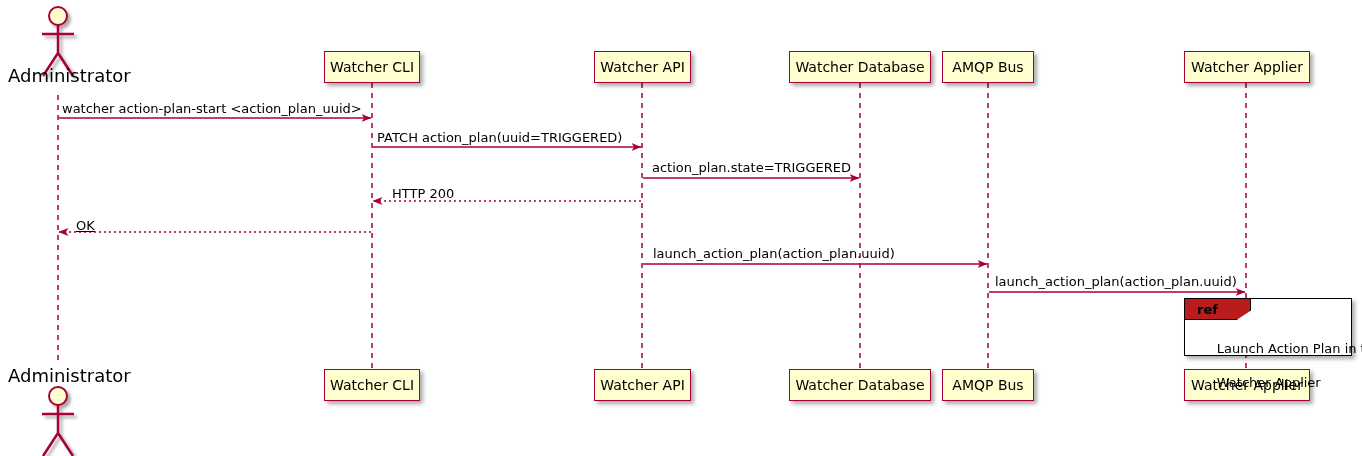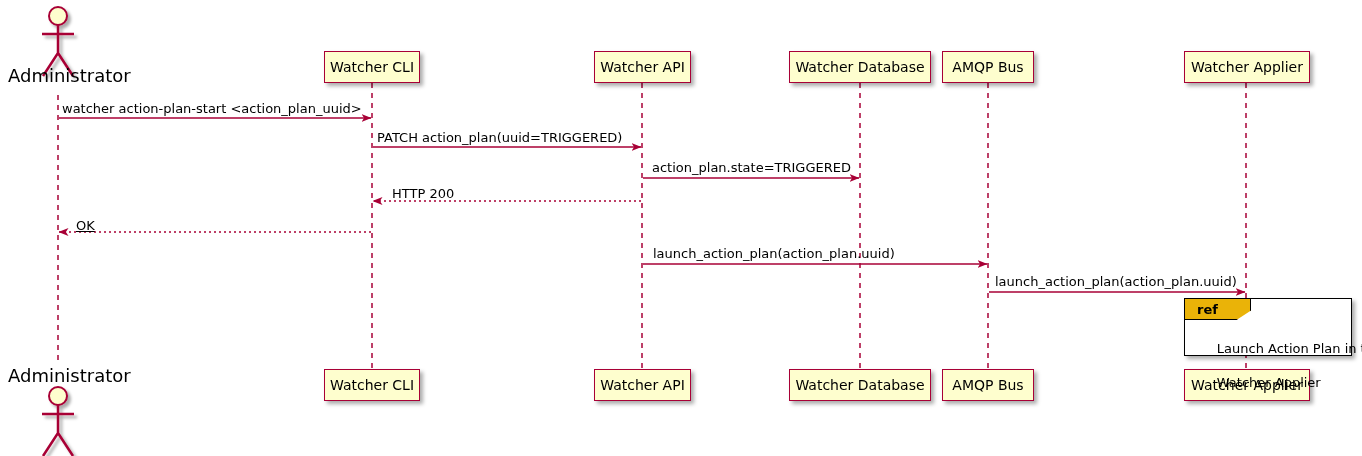--- a/index.html
+++ b/index.html
@@ -66,21 +66,21 @@
     background: #FFFFFF;
     border: 1.5px solid #000000;
     box-shadow: 3px 3px 4px rgba(0,0,0,0.33);
   }
   .ref-tab {
     position: absolute;
     left: 0;
     top: 0;
     height: 21px;
     width: 66px;
-    background: #eab308;
+    background: #b91c1c;
     border-right: 1.5px solid #000000;
     border-bottom: 1.5px solid #000000;
     clip-path: polygon(0 0, 100% 0, 100% 55%, 78% 100%, 0 100%);
     display: flex;
     align-items: center;
     padding-left: 12px;
     box-sizing: border-box;
     font-size: 13px;
     font-weight: bold;
     color: #000000;

